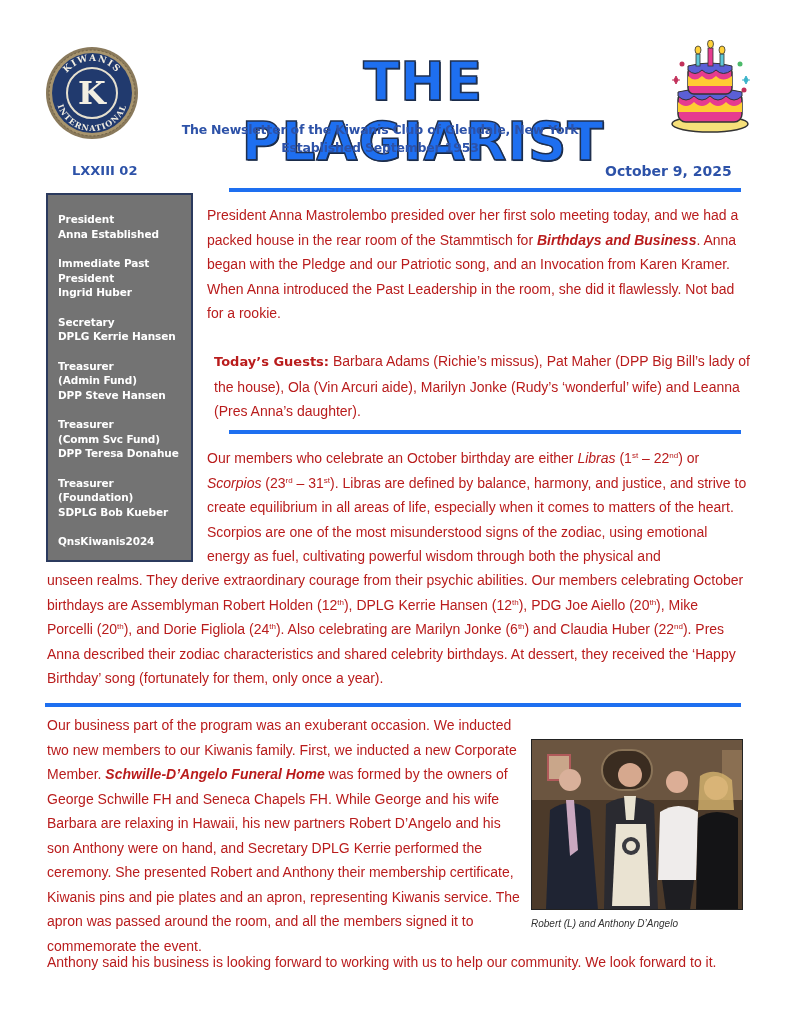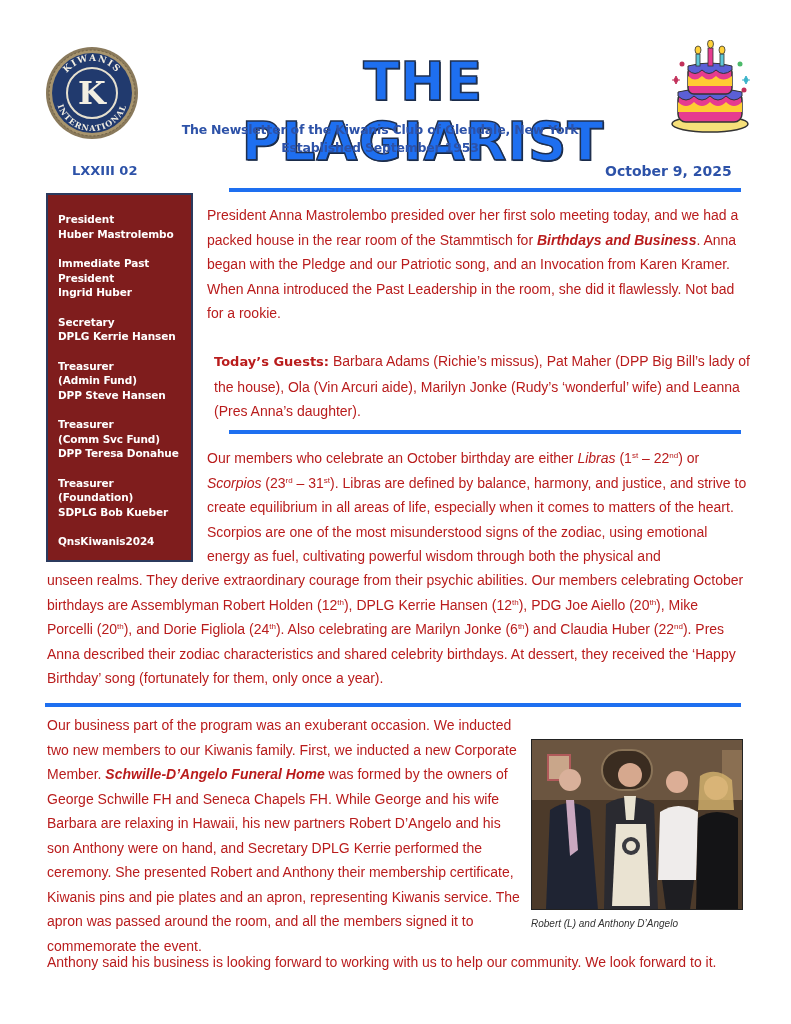--- a/index.html
+++ b/index.html
@@ -25,21 +25,21 @@
   #date { left: 605px; top: 163px; font-family: "DejaVu Sans", sans-serif;
     font-weight: bold; font-size: 14px; color: #2d52a8; text-align: right; }
 
   .rule { position: absolute; height: 4px; background: #1e6ff0; }
   #rule1 { left: 229px; top: 188px; width: 512px; }
   #rule2 { left: 229px; top: 430px; width: 512px; }
   #rule3 { left: 45px; top: 703px; width: 696px; }
 
   
   #sidebar { left: 46px; top: 193px; width: 147px; height: 369px;
-    background: #7f1d1d; border: 2px solid #2b3a5e; box-sizing: border-box;
+    background: #737373; border: 2px solid #2b3a5e; box-sizing: border-box;
     padding: 17px 0 0 10px; }
   .officer { font-family: "DejaVu Sans", sans-serif; font-weight: bold;
     font-size: 10.5px; line-height: 14.5px; color: #ffffff; margin-bottom: 15px;
     letter-spacing: -0.1px; }
   .officer div { white-space: nowrap; }
 
   
   .para { position: absolute; font-size: 14px; line-height: 24.5px; color: #b91c1c; }
   #p1 { left: 207px; top: 203px; width: 540px; }
   #p2 { left: 207px; top: 349px; width: 540px; margin-left: 7px; }
@@ -110,21 +110,21 @@
 <div id="issue" class="abs">LXXIII 02</div>
 <div id="date" class="abs">October 9, 2025</div>
 
 <div id="rule1" class="rule"></div>
 <div id="rule2" class="rule"></div>
 <div id="rule3" class="rule"></div>
 
 <div id="sidebar" class="abs">
   <div class="officer">
     <div>President</div>
-    <div>Huber Mastrolembo</div>
+    <div>Anna Established</div>
   </div>
   <div class="officer">
     <div>Immediate Past</div>
     <div>President</div>
     <div>Ingrid Huber</div>
   </div>
   <div class="officer">
     <div>Secretary</div>
     <div>DPLG Kerrie Hansen</div>
   </div>

